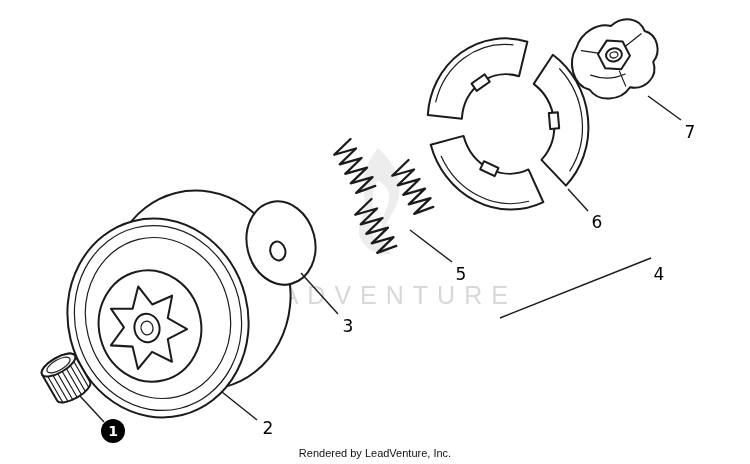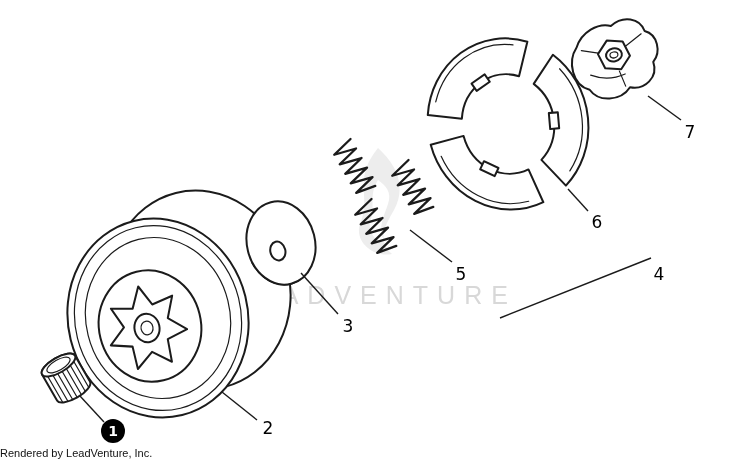--- a/index.html
+++ b/index.html
@@ -7,21 +7,21 @@
   .stage {
     position:relative; width:750px; height:464px; background:#ffffff; overflow:hidden;
   }
   .watermark {
     position:absolute; top:281px; left:0; width:100%;
     text-align:center; color:#d8d8d8; font-size:25px; font-weight:500;
     letter-spacing:9px; user-select:none; white-space:nowrap;
   }
   .footer {
     position:absolute; bottom:5px; left:0; width:100%;
-    text-align:left; font-size:11px; color:#111111;
+    text-align:center; font-size:11px; color:#111111;
   }
   svg.diagram { position:absolute; left:0; top:0; }
   .part  { stroke:#1b1b1b; stroke-width:2; fill:#ffffff; stroke-linejoin:round; stroke-linecap:round; }
   .thin  { stroke:#1b1b1b; stroke-width:1.2; fill:none; stroke-linejoin:round; stroke-linecap:round; }
   .callout-line { stroke:#1b1b1b; stroke-width:1.4; }
   .callout-num  { font-family:"DejaVu Sans", sans-serif; font-size:17px; fill:#000000; }
   .callout-num-inverse { font-family:"DejaVu Sans", sans-serif; font-size:14px; font-weight:bold; fill:#ffffff; }
   .wm-shape { fill:#ededed; stroke:none; }
   .wm-shape-inner { fill:#ffffff; stroke:none; }
 </style>

